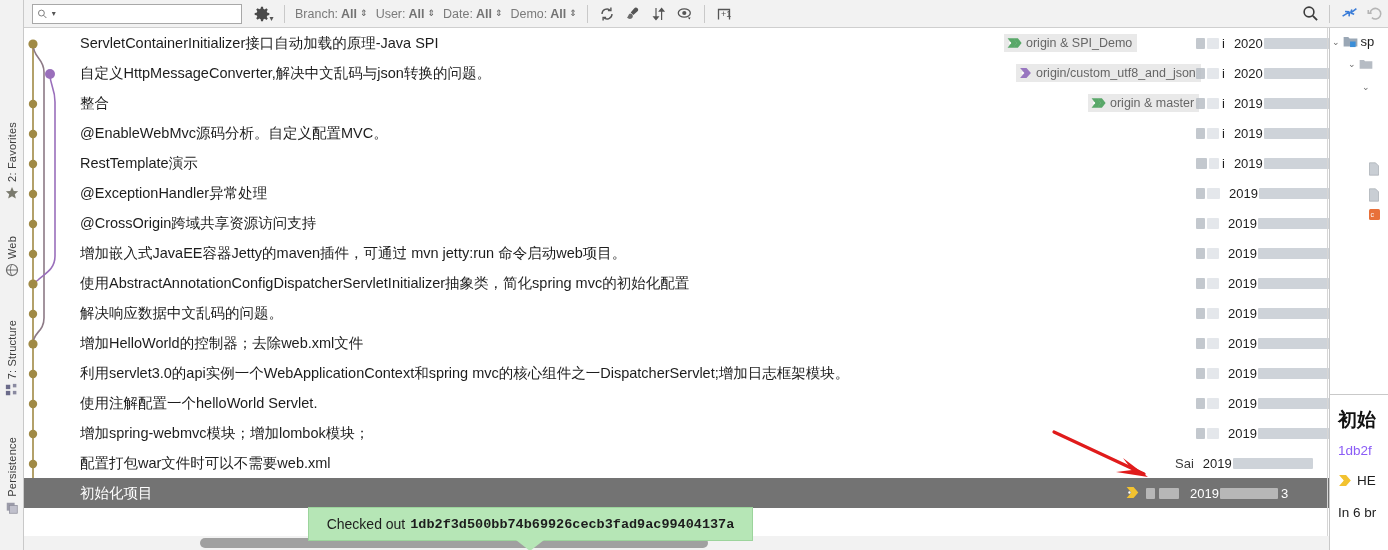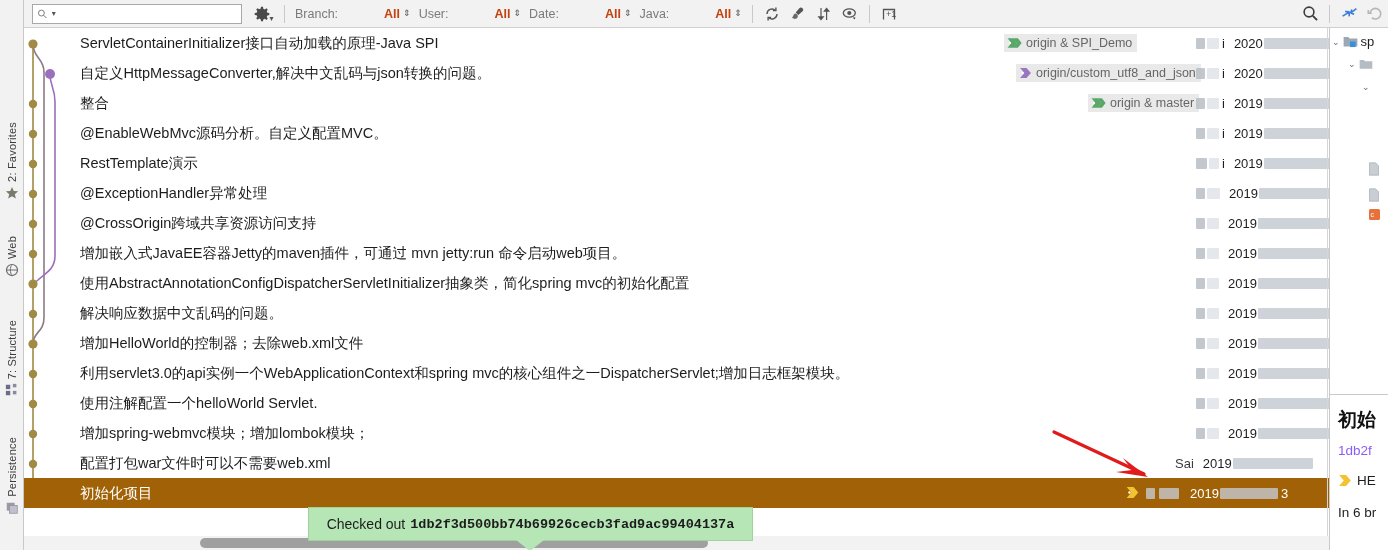--- a/index.html
+++ b/index.html
@@ -42,35 +42,35 @@
   #search-box input {
     border:0; outline:0; width:100%; font-size:12px;
     font-family:"Liberation Sans", sans-serif; background:transparent;
   }
   .tb-sep { width:1px; height:18px; background:#c9c9c9; margin:0 6px; }
   .tb-btn {
     height:22px; display:flex; align-items:center; gap:3px;
     padding:0 4px; color:#555; font-size:12.5px; white-space:nowrap;
   }
   .tb-btn .flabel { color:#7a7a7a; }
-  .tb-btn .fvalue { color:#c2410c; font-weight:bold;margin-left:43px; }
+  .tb-btn .fvalue { color:#737373; font-weight:bold; }
   .spin { display:inline-block; font-size:8px; line-height:7px; color:#555; margin-left:1px;}
   .icon-btn { width:26px; height:22px; display:flex; align-items:center; justify-content:center; }
 
   
   #log-area {
     position:absolute; left:24px; top:28px; width:1305px; height:508px;
     background:#fff; overflow:hidden;
   }
   #graph-svg { position:absolute; left:0; top:0; width:70px; height:480px; }
   .row {
     position:absolute; left:0; width:1305px; height:30px;
     display:flex; align-items:center;
   }
-  .row.selected { background:#a16207; }
+  .row.selected { background:#737373; }
   .subject {
     position:absolute; left:56px; font-size:14.5px; color:#1d1d1d;
     white-space:nowrap; overflow:hidden;
   }
   .row.selected .subject { color:#ffffff; }
   .reftag {
     position:absolute; height:18px; display:flex; align-items:center; gap:4px;
     background:#e9e9e9; padding:0 5px 0 3px; font-size:12.5px; color:#666;
     white-space:nowrap;
   }
@@ -191,21 +191,21 @@
     <span class="flabel">User:</span>
     <span class="fvalue">All</span>
     <span style="font-size:9px;color:#555;line-height:9px;">⇕</span>
   </div>
   <div class="tb-btn">
     <span class="flabel">Date:</span>
     <span class="fvalue">All</span>
     <span style="font-size:9px;color:#555;line-height:9px;">⇕</span>
   </div>
   <div class="tb-btn">
-    <span class="flabel">Java:</span>
+    <span class="flabel">Demo:</span>
     <span class="fvalue">All</span>
     <span style="font-size:9px;color:#555;line-height:9px;">⇕</span>
   </div>
 
   <div class="tb-sep"></div>
 
   <div class="icon-btn">
     <svg width="16" height="16" viewBox="0 0 16 16">
       <path d="M3 8a5 5 0 0 1 8.4-3.6M13 8a5 5 0 0 1-8.4 3.6" fill="none" stroke="#555" stroke-width="1.4"></path>
       <path d="M11.9 1.6v3h-3M4.1 14.4v-3h3" fill="none" stroke="#555" stroke-width="1.4"></path>

